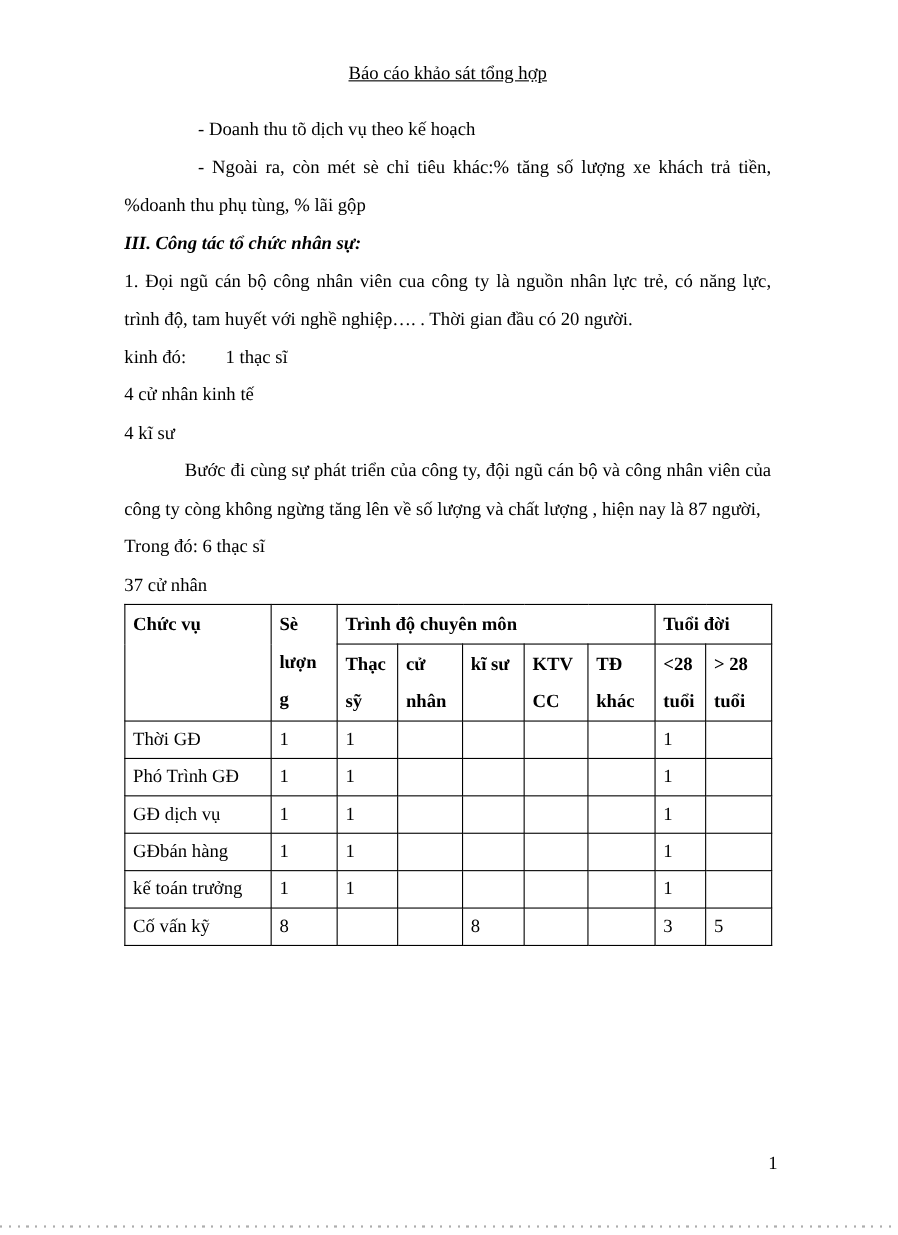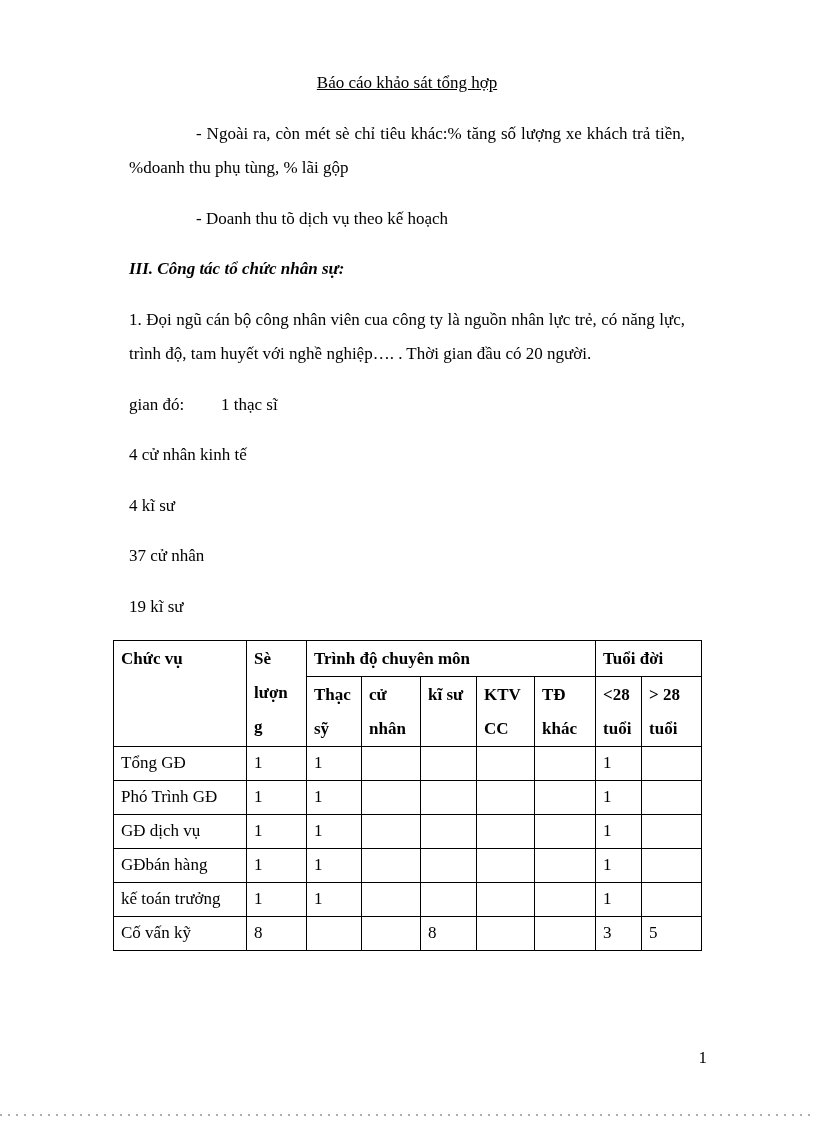--- a/index.html
+++ b/index.html
@@ -2,21 +2,21 @@
 <html><head>
 <meta charset="utf-8">
 <style>
   html,body { margin:0; padding:0; background:#fff; }
   .page {
     position:relative; width:816px; height:1123px; background:#ffffff;
     font-family:"Liberation Serif","DejaVu Serif",serif;
     font-size:17px; color:#000; overflow:hidden;
   }
   .content { position:absolute; left:113px; top:50px; width:588px; }
-  .content p { margin:16px; line-height:34.5px; }
+  .content p { margin:0; line-height:34.5px; }
   .title { text-align:center; text-decoration:underline; margin-bottom:16px !important; }
   .just { text-align:justify; }
   .fi67 { text-indent:67px; }
   .fi55 { text-indent:55px; }
   .ml55 { margin-left:55px; }
   .ml152 { margin-left:152px; }
   .ml104 { margin-left:104px; }
   .heading { font-weight:bold; font-style:italic; }
   .td-label { display:inline-block; width:92px; }
 
@@ -43,34 +43,35 @@
   }
 </style>
 </head>
 <body>
 
 <div class="page">
   <div class="content">
 
     <p class="title">Báo cáo khảo sát tổng hợp</p>
 
+    <p class="fi67">- Doanh thu tõ dịch vụ theo kế hoạch</p>
     <p class="fi67 just">- Ngoài ra, còn mét sè chỉ tiêu khác:% tăng số lượng xe khách trả tiền, %doanh thu phụ tùng, % lãi gộp</p>
-    <p class="fi67">- Doanh thu tõ dịch vụ theo kế hoạch</p>
 
     <p class="heading">III. Công tác tổ chức nhân sự:</p>
 
     <p class="just">1. Đọi ngũ cán bộ công nhân viên cua công ty là nguồn nhân lực trẻ, có năng lực, trình độ, tam huyết với nghề nghiệp…. . Thời gian đầu có 20 người.</p>
 
-    <p class="ml55"><span class="td-label">gian đó:</span><span>1 thạc sĩ</span></p>
+    <p class="ml55"><span class="td-label">kinh đó:</span><span>1 thạc sĩ</span></p>
     <p class="ml152">4 cử nhân kinh tế</p>
     <p class="ml152">4 kĩ sư</p>
 
+    <p class="fi55 just">Bước đi cùng sự phát triển của công ty, đội ngũ cán bộ và công nhân viên của công ty còng không ngừng tăng lên về số lượng và chất lượng , hiện nay là 87 người,</p>
 
+    <p>Trong đó: 6 thạc sĩ</p>
     <p class="ml104">37 cử nhân</p>
-    <p class="ml104">19 kĩ sư</p>
 
     <table class="personnel">
       <colgroup>
         <col style="width:133px">
           <col style="width:60px">
           <col style="width:55px">
         <col style="width:59px">
           <col style="width:56px">
           <col style="width:58px">
         <col style="width:61px">
@@ -95,21 +96,21 @@
         <th>KTV
 CC</th>
         <th>TĐ
 khác</th>
         <th>&lt;28
 tuổi</th>
         <th>&gt;  28
 tuổi</th>
       </tr>
       <tr>
-        <td>Tổng GĐ</td>
+        <td>Thời GĐ</td>
         <td>1</td>
         <td>1</td>
         <td></td>
         <td></td>
         <td></td>
         <td></td>
         <td>1</td>
         <td></td>
       </tr>
       <tr>

